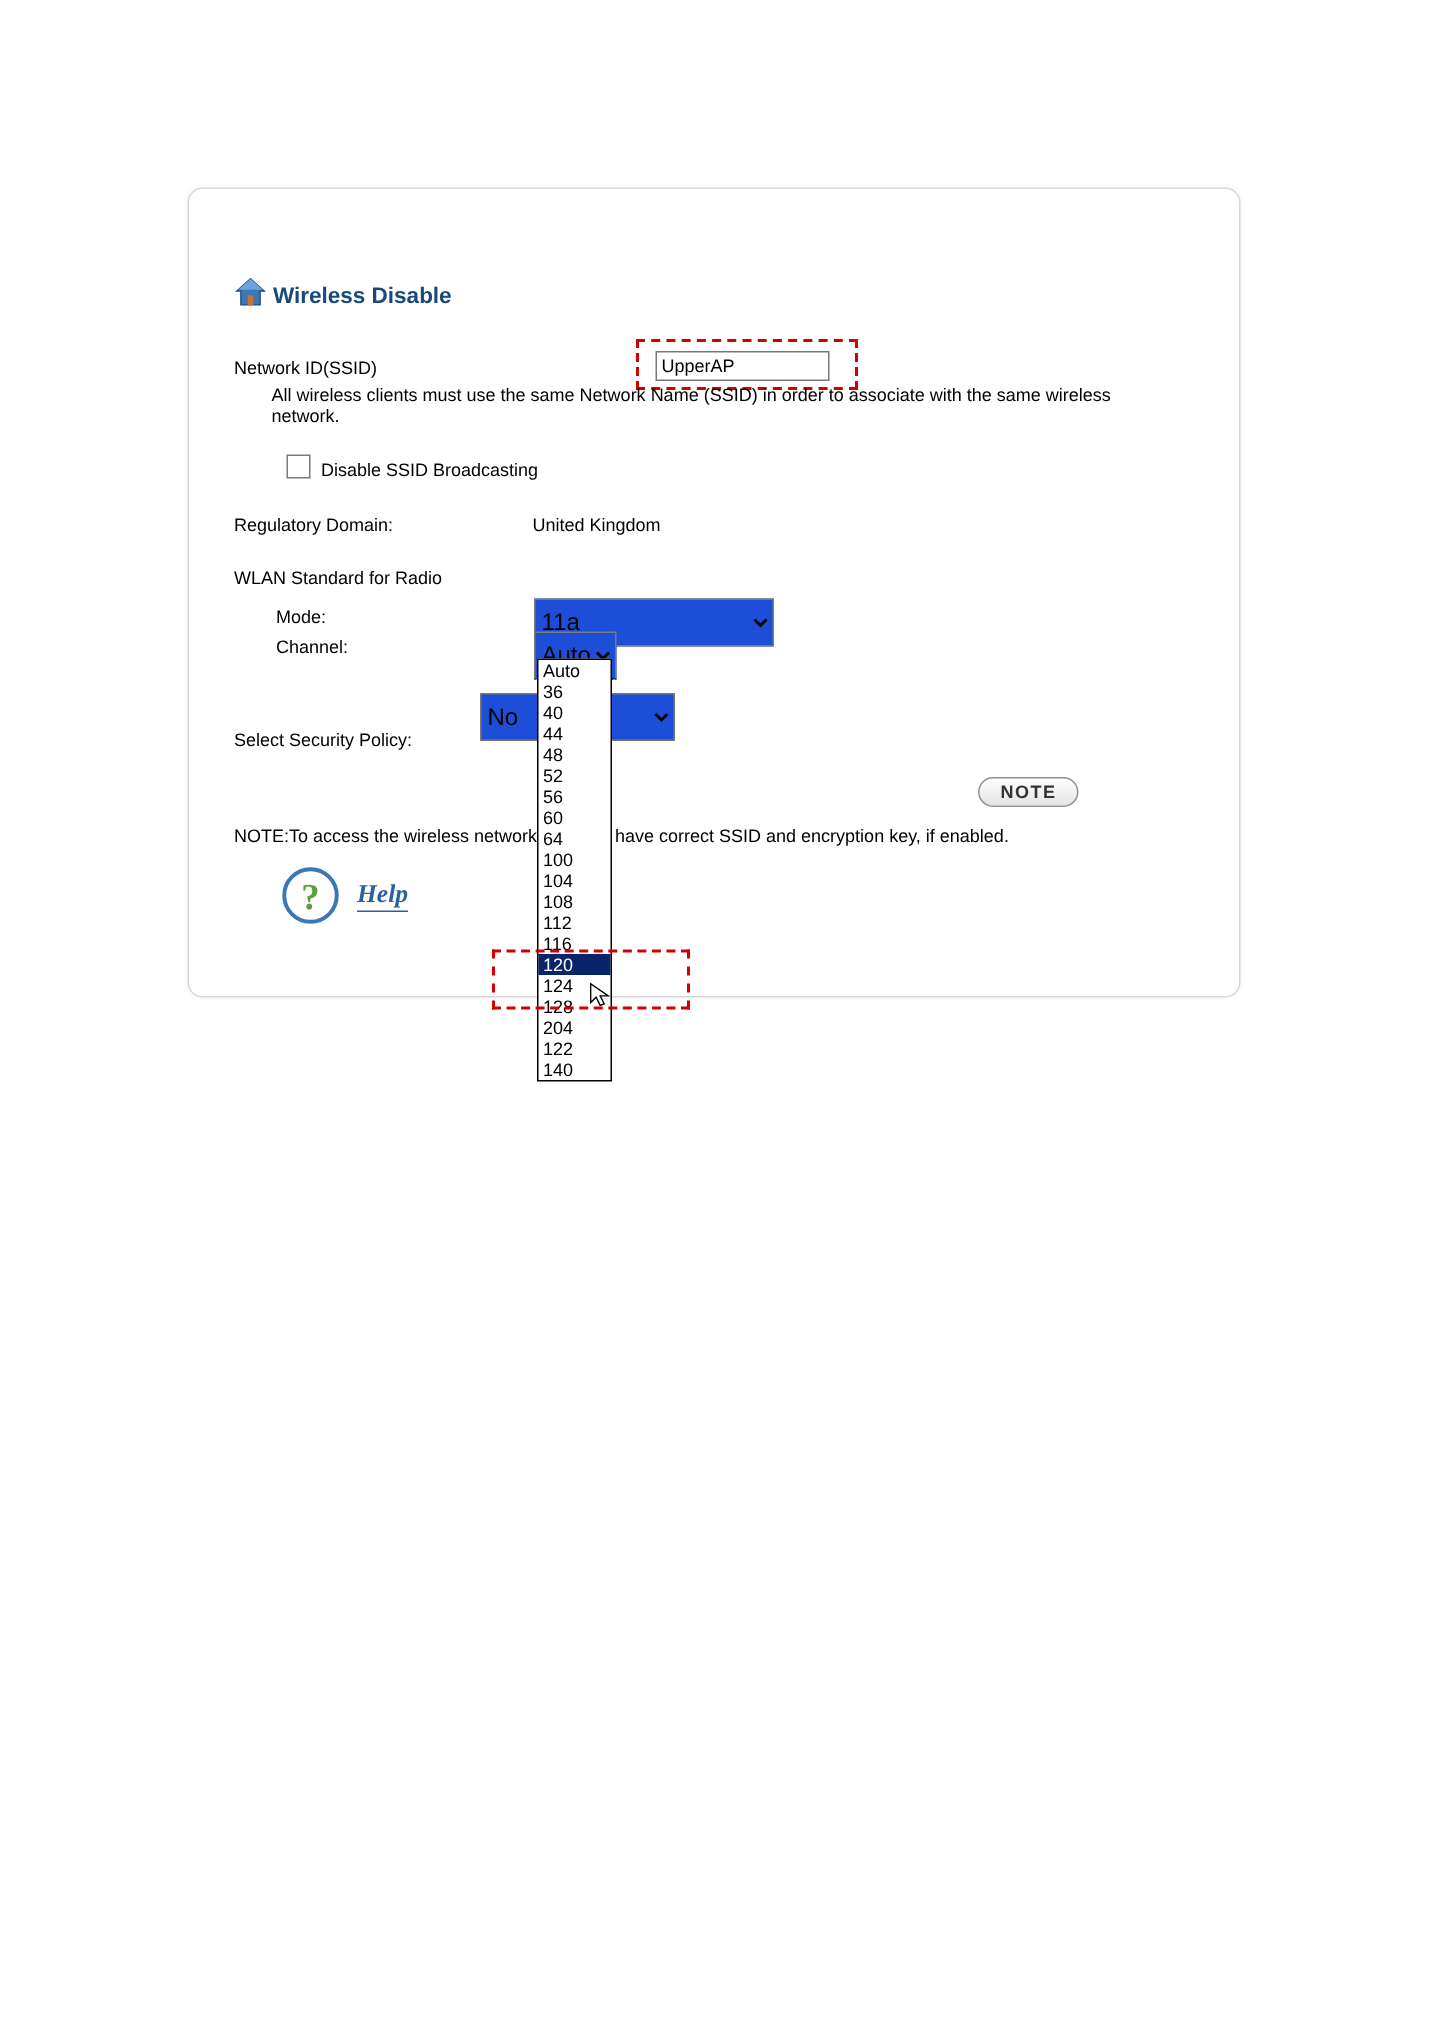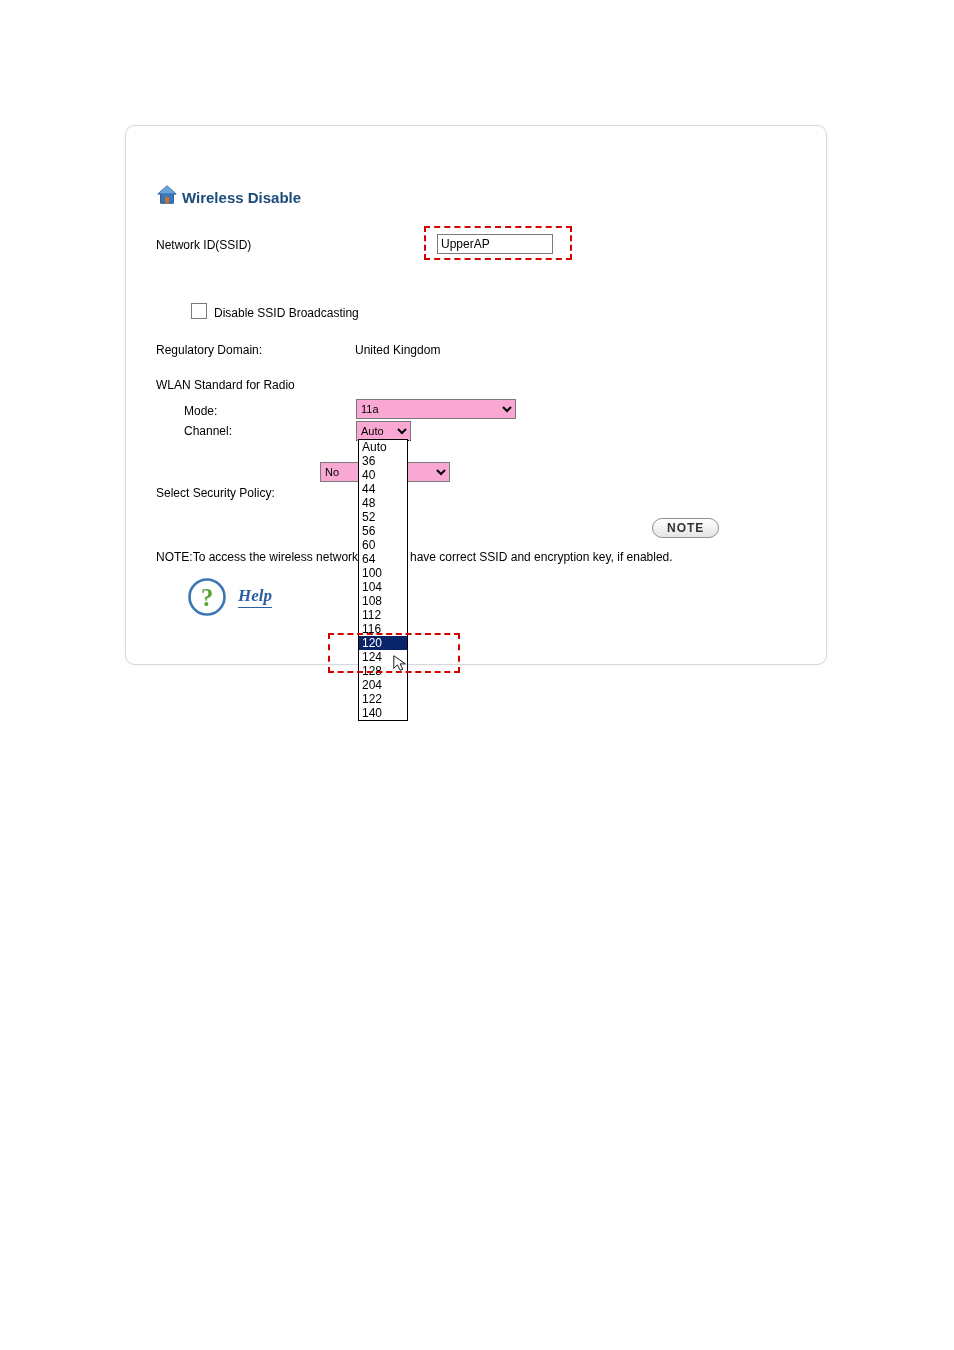--- a/index.html
+++ b/index.html
@@ -5,21 +5,21 @@
   html,body{margin:0;padding:0;background:#fff;font-family:Verdana,Arial,sans-serif;font-size:12px;color:#000;}
   .page{width:954px;height:1350px;position:relative;}
   .panel{position:absolute;left:125px;top:125px;width:700px;height:538px;border:1px solid #d8d8d8;border-radius:10px;background:#fff;box-shadow:0 0 4px rgba(0,0,0,0.05);}
   .title-row{position:absolute;left:30px;top:58px;display:flex;align-items:flex-end;gap:4px;}
   .house-icon{width:22px;height:22px;}
   .title-text{font-weight:bold;font-size:15px;color:#1a4a7a;}
   .lbl{position:absolute;font-size:12px;}
   .hint{position:absolute;font-size:12px;}
   .field{position:absolute;}
   .text-input{font-family:inherit;font-size:12px;padding:1px 3px;border:1px solid #7a7a7a;height:16px;}
-  .select{font-family:inherit;font-size:11px;border:1px solid #7a7a7a;background:#f9a8d4;height:20px;}
+  .select{font-family:inherit;font-size:16px;border:1px solid #7a7a7a;background:#1d4ed8;height:32px;}
   .checkbox{position:absolute;width:14px;height:14px;border:1px solid #7a7a7a;background:#fff;}
   .dashed-red{border:2px dashed #d40000;position:absolute;pointer-events:none;}
   .apply-btn{position:absolute;border:1px solid #909090;border-radius:12px;background:linear-gradient(#ffffff,#e4e4e4);font-size:12px;font-weight:bold;letter-spacing:1px;color:#333;padding:2px 14px;cursor:pointer;}
   .help-row{position:absolute;display:flex;align-items:center;gap:10px;}
   .help-icon{width:42px;height:42px;}
   .help-text{color:#2a5fa0;font-style:italic;font-weight:bold;font-size:17px;font-family:"Times New Roman",serif;border-bottom:1px solid #2a5fa0;padding-bottom:1px;}
   .chan-list{position:absolute;border:1px solid #000;background:#fff;font-size:12px;line-height:14px;padding:0;}
   .chan-item{padding:0 3px;white-space:nowrap;}
   .chan-item.sel{background:#0a246a;color:#fff;}
   .cursor-svg{position:absolute;width:18px;height:18px;pointer-events:none;}
@@ -40,20 +40,21 @@
       </span>
       <span class="title-text">Wireless Disable</span>
     </div>
 
     <div class="lbl" style="left:30px;top:112px;">Network ID(SSID)</div>
 
     <input class="text-input field" style="left: 311px; top: 108px; width: 108px;" type="text" value="UpperAP">
 
     <div class="dashed-red" style="left:298px;top:100px;width:144px;height:30px;"></div>
 
+    <div class="hint" style="left:55px;top:130px;width:570px;">All wireless clients must use the same Network Name (SSID) in order to associate with the same wireless network.</div>
 
     <div class="checkbox" style="left:65px;top:177px;"></div>
     <div class="lbl" style="left:88px;top:180px;">Disable SSID Broadcasting</div>
 
     <div class="lbl" style="left:30px;top:217px;">Regulatory Domain:</div>
     <div class="lbl" style="left:229px;top:217px;">United Kingdom</div>
 
     <div class="lbl" style="left:30px;top:252px;">WLAN Standard for Radio</div>
 
     <div class="lbl" style="left:58px;top:278px;">Mode:</div>

